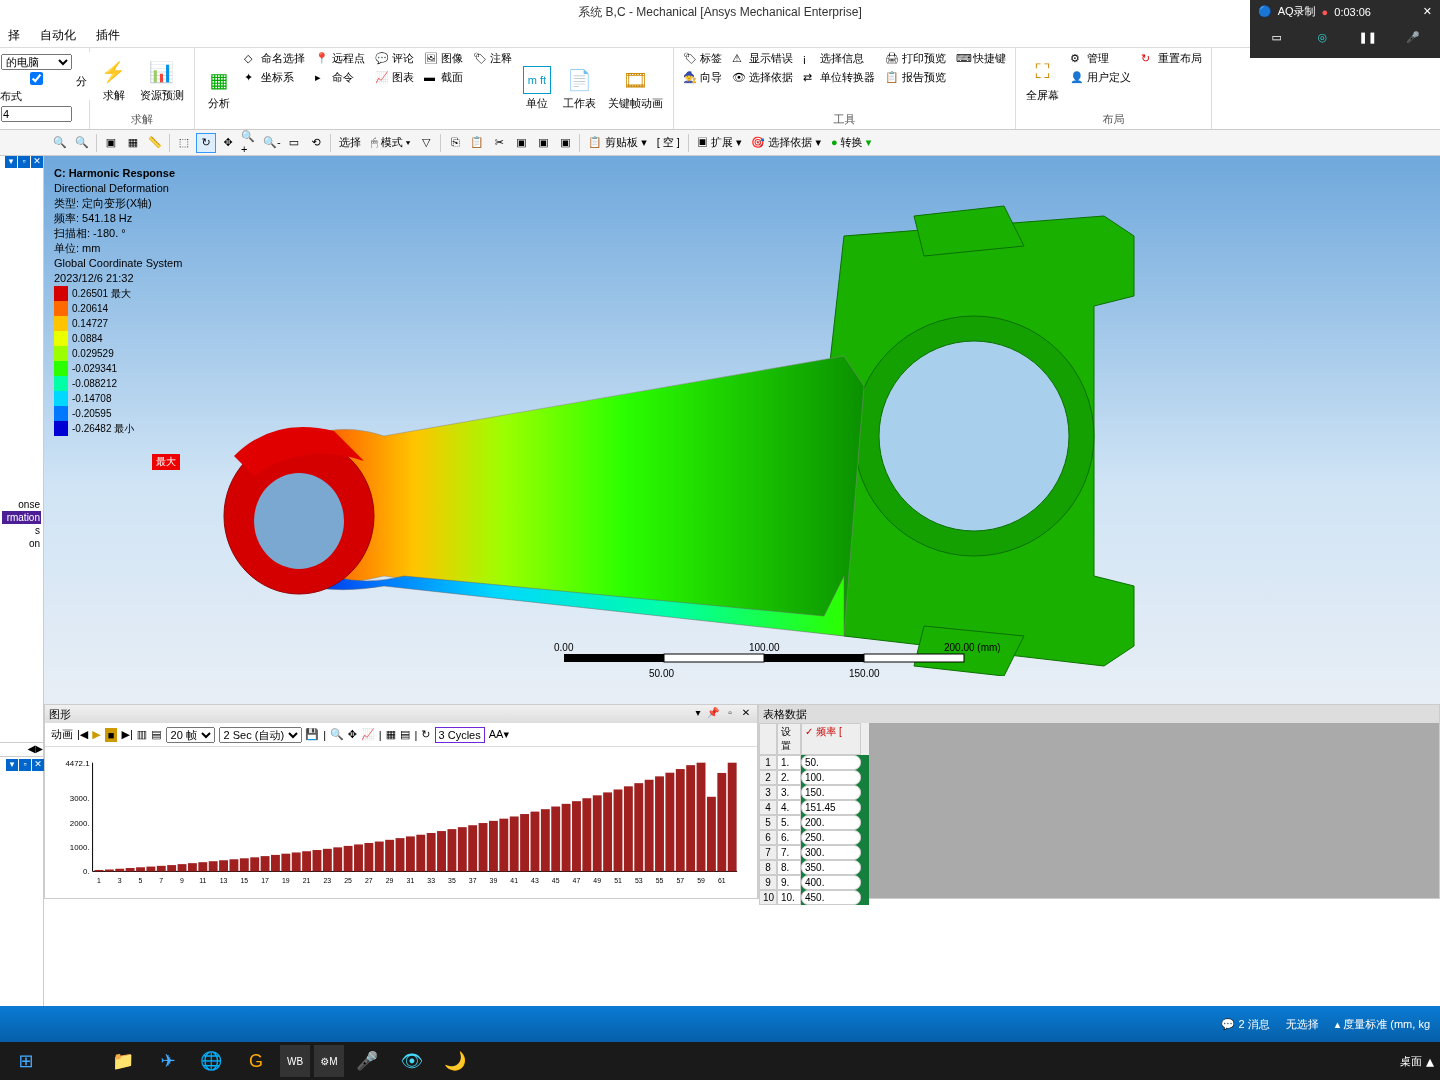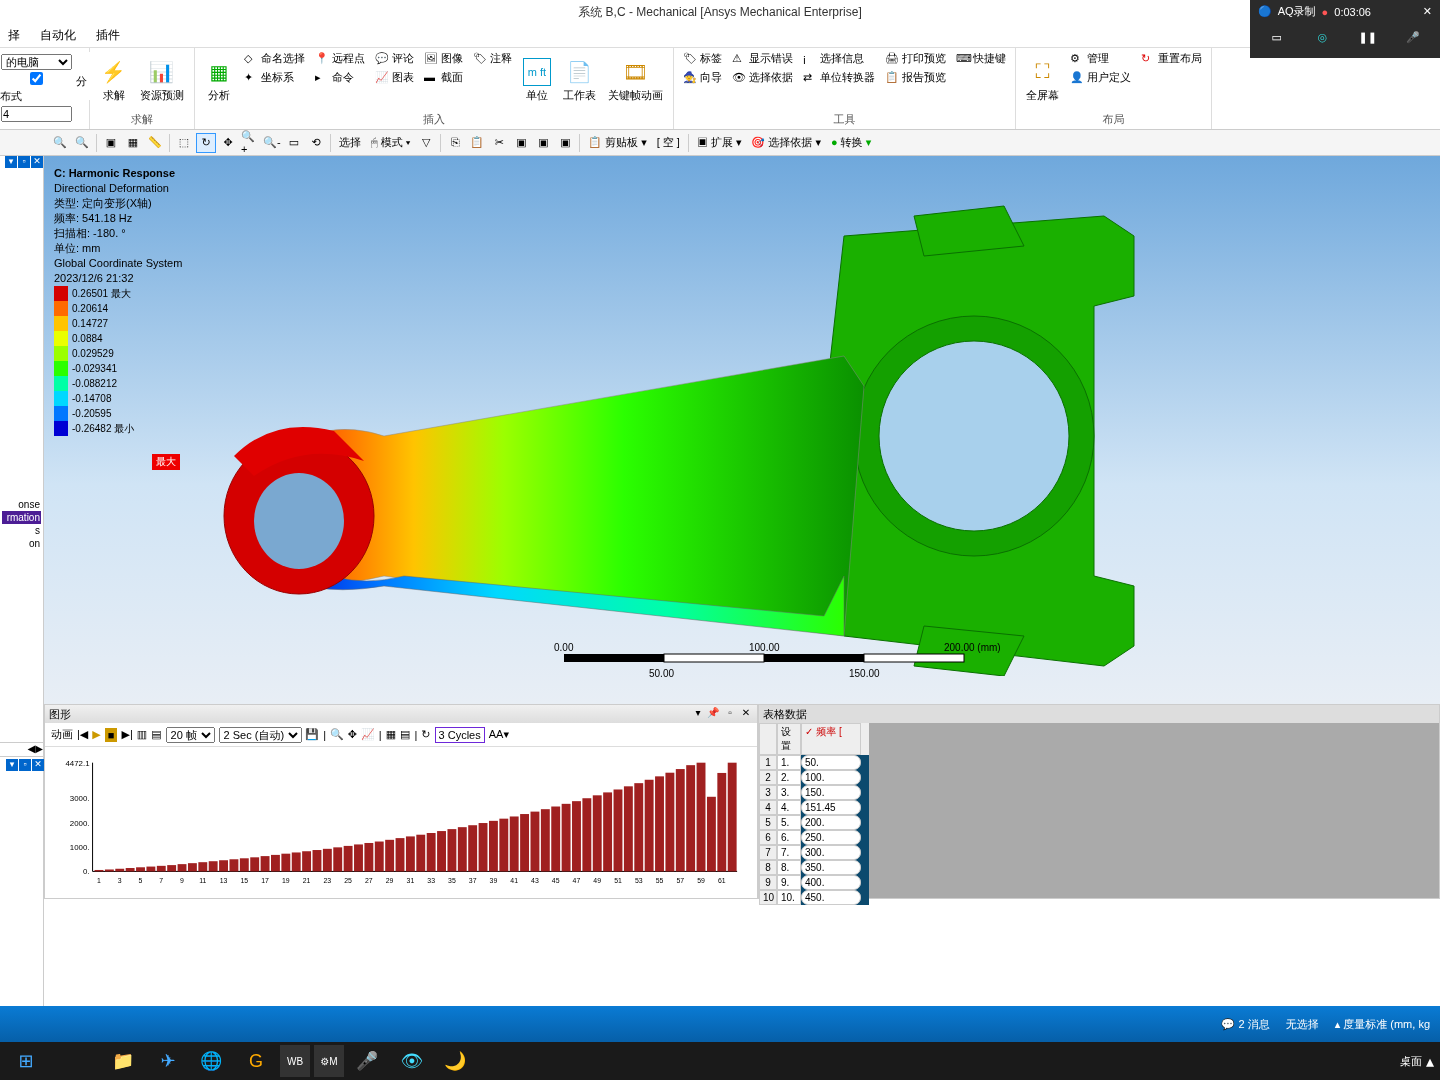--- a/index.html
+++ b/index.html
@@ -53,21 +53,21 @@
 .graph-panel { position: absolute; left: 44px; top: 704px; width: 714px; height: 195px; border: 1px solid #ccc; background: #fff; }
 .panel-header { height: 18px; background: linear-gradient(#f0f0f0,#ddd); font-size: 11px; padding: 1px 4px; display: flex; justify-content: space-between; align-items: center; }
 .panel-ctrls { display: flex; gap: 2px; }
 .panel-ctrls span { width: 14px; height: 14px; font-size: 10px; text-align: center; }
 .graph-toolbar { height: 24px; display: flex; align-items: center; gap: 4px; padding: 0 6px; font-size: 11px; border-bottom: 1px solid #ddd; }
 .graph-toolbar select { font-size: 11px; }
 .chart-area { position: relative; height: 150px; padding: 4px 10px; }
 .chart-svg { width: 100%; height: 100%; }
 
 .table-panel { position: absolute; left: 758px; top: 704px; right: 0; height: 195px; border: 1px solid #ccc; background: #aaa; }
-.table-inner { background: #0c4a6e; width: 110px; }
+.table-inner { background: #15803d; width: 110px; }
 .table-header { display: flex; font-size: 10px; background: #eee; }
 .table-header div { border: 1px solid #ccc; padding: 1px 3px; }
 .table-row { display: flex; font-size: 10px; }
 .table-row div { border: 1px solid #ccc; padding: 1px 3px; background: #fff; }
 .table-row div:first-child { background: #eee; width: 18px; text-align: center; }
 .table-row div:nth-child(2) { width: 24px; }
 .table-row div:nth-child(3) { width: 60px; border-radius: 7px; }
 
 .statusbar { position: absolute; bottom: 38px; left: 0; right: 0; height: 36px; background: linear-gradient(#0a7bd4,#065fa8); color: #fff; font-size: 11px; display: flex; justify-content: flex-end; align-items: center; gap: 16px; padding: 0 10px; }
 
@@ -186,21 +186,20 @@
         </div>
       <div class="rbtn">
           <div class="rbtn-icon">📄</div>
           <span>工作表</span>
         </div>
       <div class="rbtn">
           <div class="rbtn-icon" style="color:#c80">🎞</div>
           <span>关键帧动画</span>
         </div>
     </div>
-    <div class="ribbon-label">插入</div>
   </div>
   <div class="ribbon-group">
     <div class="ribbon-content">
       <div class="small-row">
         <div class="small-item">
             <span class="small-icon">🏷</span>
             <span>标签</span>
           </div>
         <div class="small-item">
             <span class="small-icon">🧙</span>

